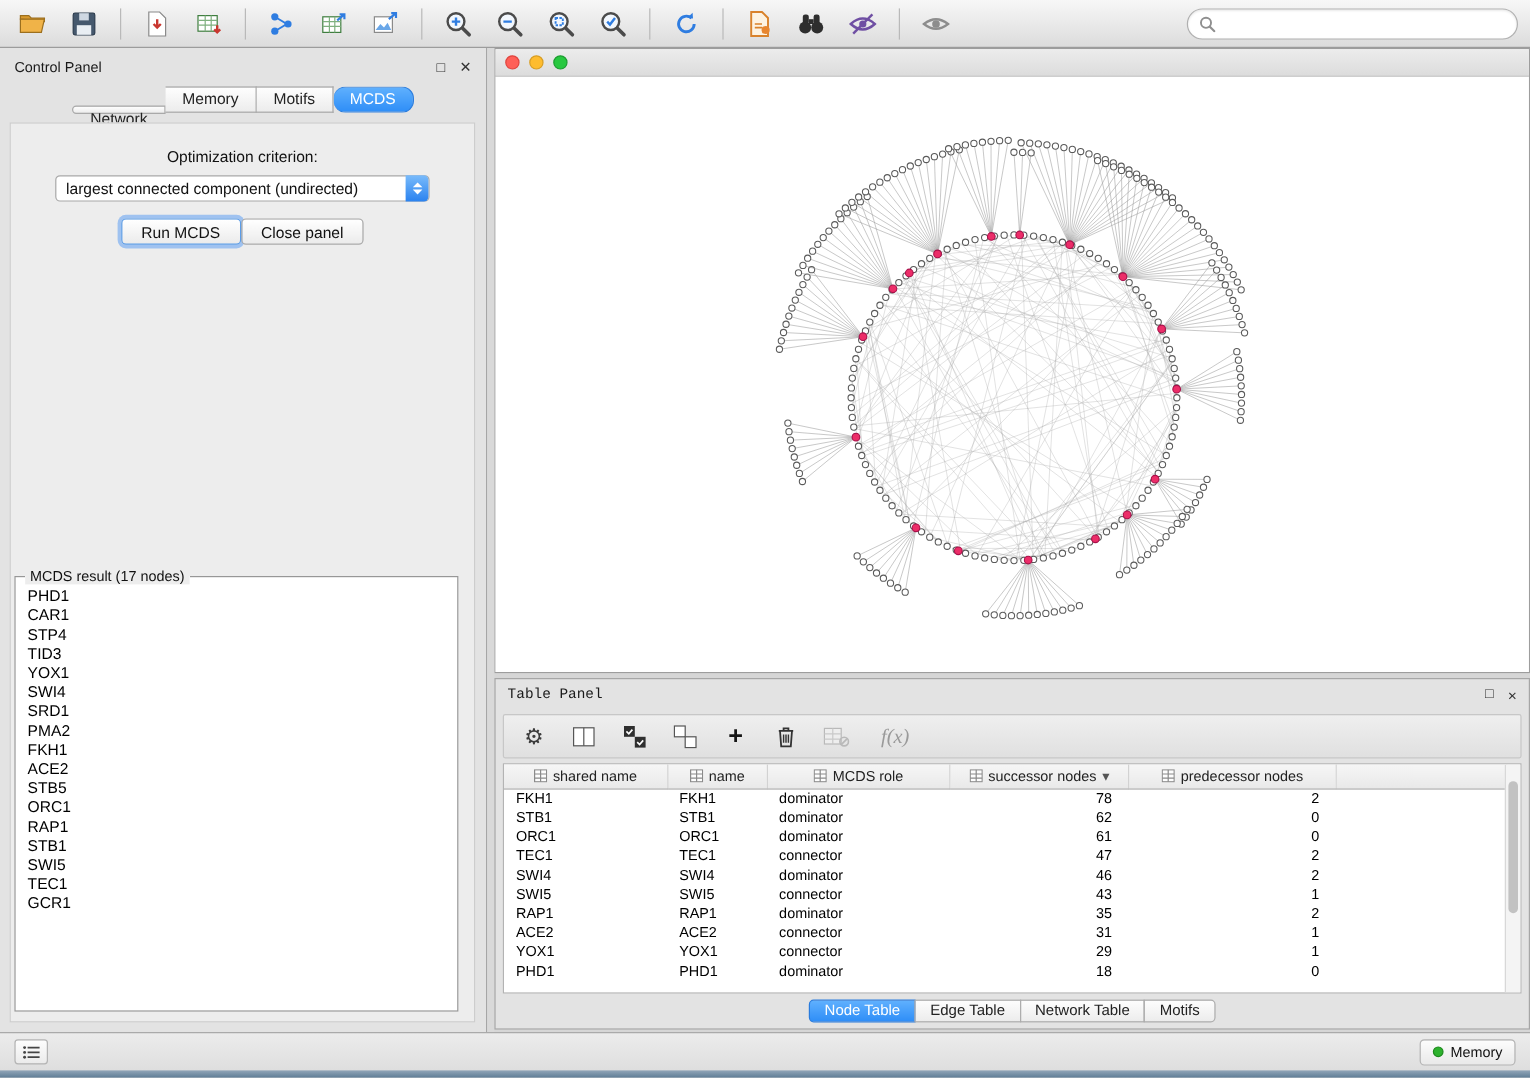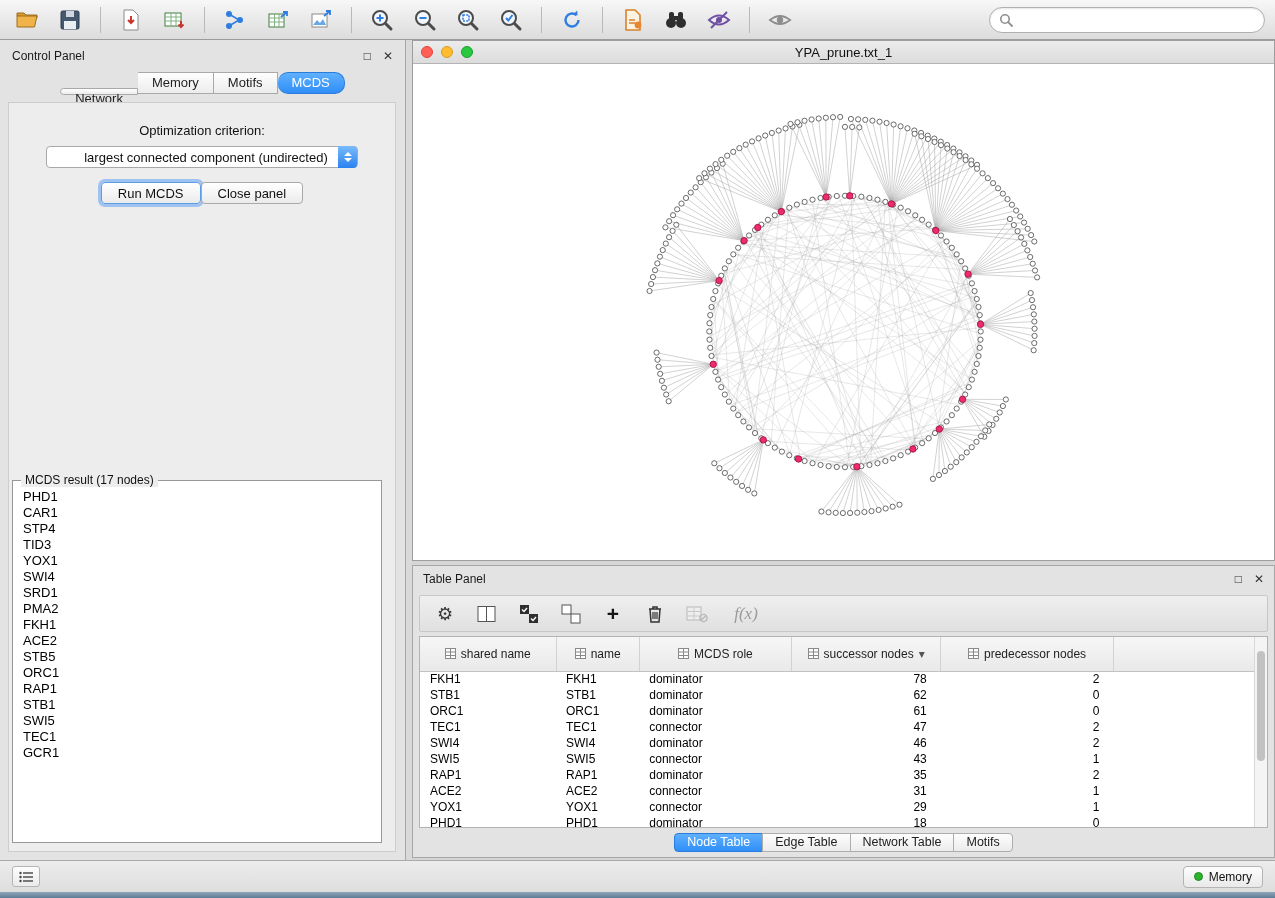--- a/index.html
+++ b/index.html
@@ -24,21 +24,21 @@
   .win-controls span { cursor:default; }
   .cp-tabs { display:flex; justify-content:center; height:22px; }
   .ctab { font-size:13px; padding:2px 14px 3px; background:linear-gradient(#fefefe,#ececec);
     border:1px solid #a9a9a9; border-left:none; color:#222; cursor:default; }
   .ctab:first-child { border-left:1px solid #a9a9a9; border-radius:4px 0 0 4px;margin-top:16px; }
   .ctab:last-child { border-radius:0 4px 4px 0; }
   .ctab.active { background:linear-gradient(#5fb0fe,#2f8ef7); color:#fff; border-color:#2a7cdd;border-radius:10px; }
   .cp-body { position:absolute; left:8px; right:9px; top:62px; bottom:8px; background:#ededed; border:1px solid #cdcdcd; }
   .opt-label { text-align:center; font-size:13px; color:#111; margin-top:20px; }
   .opt-select { width:312px; height:22px; margin:8px auto 0; background:#fff; border:1px solid #a8a8a8; border-radius:4px;
-    display:flex; align-items:center; font-size:13px; color:#111; padding-left:8px; position:relative;justify-content:center; }
+    display:flex; align-items:center; font-size:13px; color:#111; padding-left:8px; position:relative; }
   .opt-select .stepper { position:absolute; right:0; top:-1px; width:19px; height:22px; border-radius:0 4px 4px 0;
     background:linear-gradient(#79bbfb,#2a82ef); display:flex; flex-direction:column; align-items:center; justify-content:center; gap:2px; }
   .tri-up { width:0; height:0; border-left:4px solid transparent; border-right:4px solid transparent; border-bottom:4px solid #fff; }
   .tri-down { width:0; height:0; border-left:4px solid transparent; border-right:4px solid transparent; border-top:4px solid #fff; }
   .btn-row { display:flex; justify-content:center; margin-top:14px; }
   .mac-btn { height:22px; padding:0 16px; font-size:13px; color:#111; background:linear-gradient(#ffffff,#ebebeb);
     border:1px solid #a9a9a9; border-radius:4px; cursor:default; }
   .mac-btn.focused { border-color:#5c9de8; box-shadow:0 0 0 3px rgba(64,143,245,.45); }
   .mcds-fieldset { position:absolute; left:3px; right:13px; top:370px; bottom:8px; border:1px solid #979797;
     background:#fff; }
@@ -59,31 +59,31 @@
   .tl.red { background:#ff5f57; border:1px solid #e0443e; }
   .tl.yellow { background:#febc2e; border:1px solid #d89e24; }
   .tl.green { background:#28c840; border:1px solid #1d9e31; }
   .nw-title { position:absolute; left:0; right:0; text-align:center; font-size:13px; color:#111; }
   .nw-canvas { position:absolute; left:0; right:0; top:23px; bottom:0; background:#fff; }
   .nw-canvas svg { width:100%; height:100%; display:block; }
 
   
   .table-panel { position:absolute; left:412px; top:565px; width:863px; height:293px;
     background:#e3e3e3; border:1px solid #a6a6a6; }
-  .tp-header { height:26px; display:flex; align-items:center; padding:0 10px; font-size:12px; color:#1a1a1a; }
+  .tp-header { height:26px; display:flex; align-items:center; padding:0 10px; font-size:12px; color:#1a1a1a;font-family:Liberation Mono, monospace; }
   .tp-toolbar { position:absolute; left:6px; right:6px; top:29px; height:37px;
     background:linear-gradient(#efefef,#e0e0e0); border:1px solid #c7c7c7; border-radius:2px;
     display:flex; align-items:center; gap:20px; padding-left:14px; }
   .tp-tool { display:flex; align-items:center; justify-content:center; width:22px; height:22px; cursor:default; }
   .gear-glyph { font-size:18px; color:#3c3c3c; line-height:1; }
   .plus-glyph { font-size:21px; font-weight:bold; color:#151515; line-height:1; }
   .fx-glyph { font-family:"Liberation Serif",serif; font-style:italic; font-size:17px; color:#9a9a9a; }
   .tp-table { position:absolute; left:6px; right:6px; top:70px; height:192px; background:#fff; border:1px solid #b3b3b3; overflow:hidden; }
   table.data { border-collapse:collapse; table-layout:fixed; width:836px; }
-  table.data th { height:34px; background:linear-gradient(#f6f6f6,#e9e9e9); border-right:1px solid #d2d2d2; border-bottom:1px solid #c2c2c2;
+  table.data th { height:20px; background:linear-gradient(#f6f6f6,#e9e9e9); border-right:1px solid #d2d2d2; border-bottom:1px solid #c2c2c2;
     font-size:12px; font-weight:normal; color:#222; text-align:center; white-space:nowrap; overflow:hidden; }
   table.data th .hwrap { display:flex; align-items:center; justify-content:center; gap:5px; }
   table.data td { height:16px; font-size:12px; color:#000; white-space:nowrap; overflow:hidden; }
   td.txt { text-align:left; padding-left:10px; }
   td.num { text-align:right; padding-right:14px; }
   .tscroll { position:absolute; right:0; top:0; bottom:0; width:13px; background:#f4f4f4; border-left:1px solid #d8d8d8; }
   .tthumb { position:absolute; left:2px; right:2px; top:14px; height:110px; background:#c2c2c2; border-radius:5px; }
   .tp-tabs { position:absolute; left:0; right:0; top:267px; display:flex; justify-content:center; }
   .ttab { font-size:12.5px; height:19px; line-height:17px; padding:0 12px; background:linear-gradient(#fdfdfd,#ececec);
     border:1px solid #adadad; margin-left:-1px; color:#222; cursor:default; }
@@ -282,21 +282,20 @@
             <div class="mcds-item">GCR1</div>
           </div>
       </fieldset>
     </div>
   </div>
 
   <div class="v-splitter"></div>
 
   <div class="network-window">
     <div class="nw-titlebar">
-      <span class="nw-title">YPA_prune.txt_1</span>
       <span class="traffic">
         <span class="tl red"></span>
         <span class="tl yellow"></span>
         <span class="tl green"></span>
       </span>
     </div>
     <div class="nw-canvas">
       <svg id="net-svg" viewBox="0 0 861 497" preserveAspectRatio="xMidYMid meet">
           <line x1="516.4516431012032" y1="374.60168843647364" x2="415.2099826355209" y2="402.9596062416473" stroke="#a8a8a8" stroke-width="0.5" opacity="0.55"></line>
           <line x1="567.3959168711415" y1="255.19587196944153" x2="352.75257201517525" y2="157.4746854436052" stroke="#a8a8a8" stroke-width="0.5" opacity="0.55"></line>

